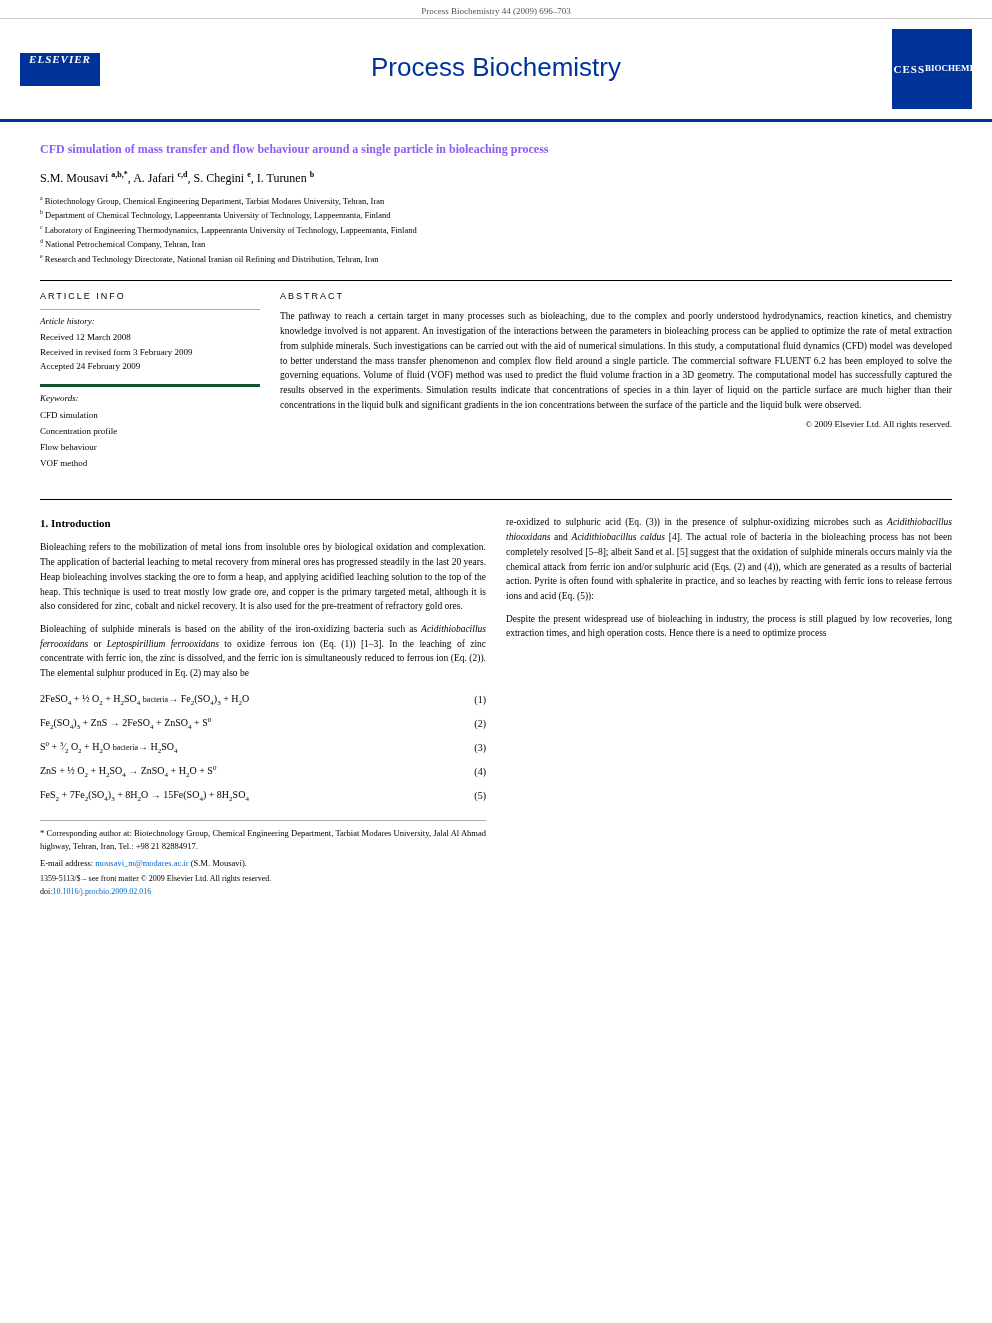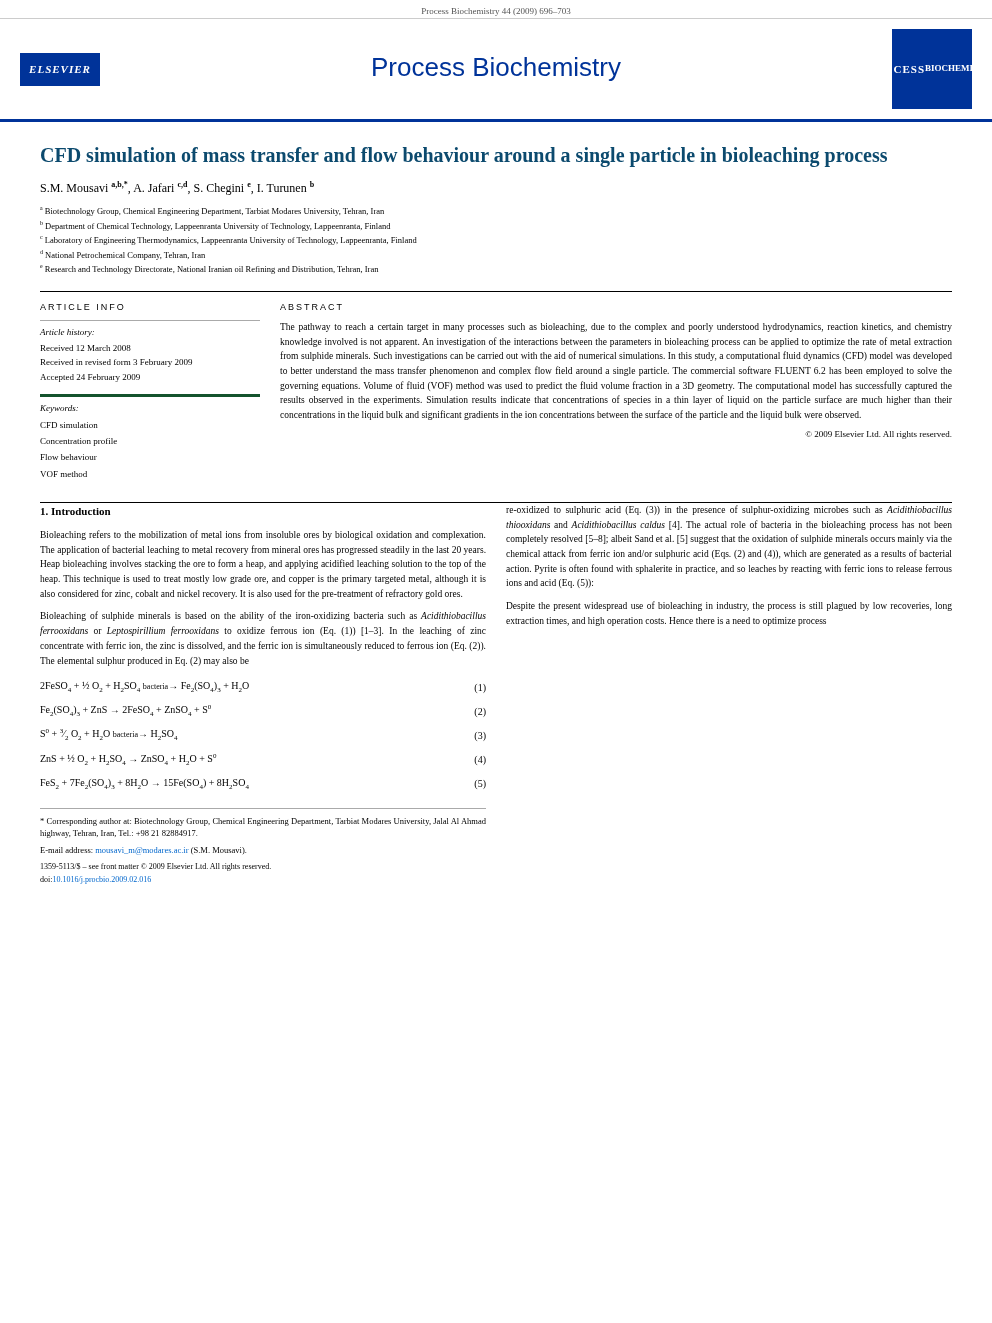--- a/index.html
+++ b/index.html
@@ -32,21 +32,20 @@
     .journal-banner-left {
       display: flex;
       flex-direction: column;
       align-items: flex-start;
     }
     .elsevier-logo {
       width: 80px;
       height: 33px;
       background: #003399;
       display: flex;
-      align-items: center;
       justify-content: center;
       color: #fff;
       font-size: 11px;
       font-weight: bold;
       letter-spacing: 1px;
       font-style: italic;
     }
     .journal-banner-center {
       flex: 1;
       text-align: center;
@@ -97,25 +96,25 @@
       font-size: 9px;
     }
 
     
     .article-container {
       padding: 20px 40px;
     }
 
     
     .article-title {
-      font-size: 20px;
+      font-size: 12px;
       font-weight: bold;
       line-height: 1.3;
       margin-bottom: 12px;
-      color: #0c4a6e;
+      color: #8b5cf6;
     }
 
     
     .authors {
       font-size: 12px;
       margin-bottom: 8px;
       color: #000;
     }
     .authors sup {
       font-size: 8px;
@@ -206,22 +205,23 @@
       text-align: justify;
     }
     .abstract-copyright {
       font-size: 9px;
       text-align: right;
       margin-top: 6px;
     }
 
     
     .body-content {
-      margin-top: 20px;
+      margin-top: 28px;
       border-top: 1px solid #000;
+      padding-top: 15px;
     }
 
     
     .body-two-col {
       display: flex;
       gap: 20px;
     }
     .body-col {
       flex: 1;
       font-size: 9.5px;

